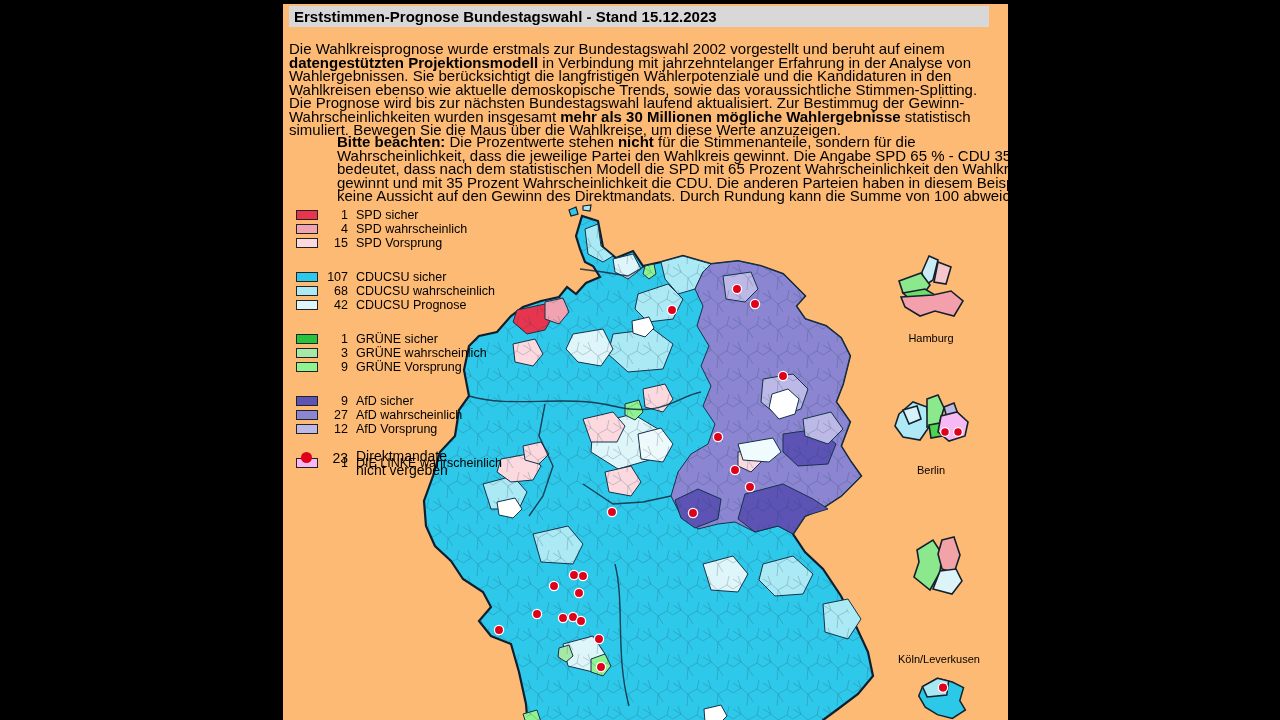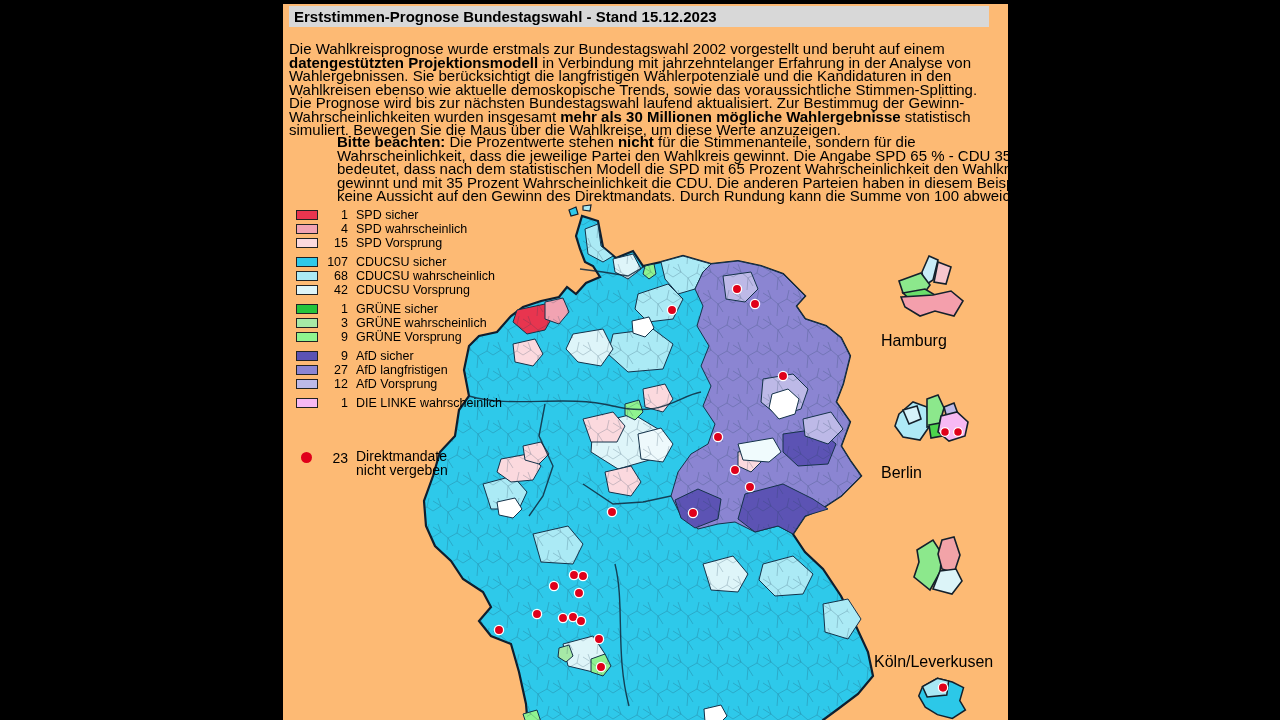--- a/index.html
+++ b/index.html
@@ -5,30 +5,30 @@
   html,body{margin:0;padding:0;width:1280px;height:720px;overflow:hidden;background:#000;}
   body{font-family:"Liberation Sans", sans-serif;color:#000;}
   #content{position:absolute;left:283px;top:4px;width:725px;height:720px;background:#fdba74;overflow:hidden;}
   .titlebar{position:absolute;left:6px;top:2px;width:700px;height:21px;background:#d8d8d8;
             font-size:15px;font-weight:bold;line-height:21px;padding-left:5px;box-sizing:border-box;white-space:nowrap;}
   .para{position:absolute;left:6px;width:704px;font-size:15px;line-height:13.5px;}
   #p1{top:38px;}
   #p2{top:131px;margin-left:48px;}
   .legend{position:absolute;left:13px;top:204px;width:230px;font-size:12.5px;z-index:3;}
   .lrow{display:flex;align-items:center;height:14px;}
-  .lrow.gap{margin-top:5px;}
+  .lrow.gap{margin-top:20px;}
   .swatch{width:22px;height:10px;border:1px solid #222;box-sizing:border-box;flex:none;}
   .lcount{width:24px;text-align:right;margin-left:6px;flex:none;}
   .llabel{margin-left:8px;white-space:nowrap;}
   .dm-row{position:absolute;left:13px;top:446px;display:flex;font-size:14px;z-index:3;}
   .dm-dot{width:11px;height:11px;border-radius:50%;margin:2px 6px 0 5px;flex:none;}
   .dm-label div{line-height:13.5px;}
   #map-svg{position:absolute;left:0;top:0;z-index:1;}
   .inset{position:absolute;z-index:2;}
-  .inset-label{position:absolute;z-index:2;font-size:16px;text-align:left;}
+  .inset-label{position:absolute;z-index:2;font-size:11px;text-align:center;}
 </style>
 </head>
 <body>
 
 <div id="content">
 
   <div class="titlebar">Erststimmen-Prognose Bundestagswahl - Stand 15.12.2023</div>
 
   <div class="para" id="p1"><span>Die Wahlkreisprognose wurde erstmals zur Bundestagswahl 2002 vorgestellt und beruht auf einem </span><span style="font-weight: bold;">datengestützten Projektionsmodell</span><span> in Verbindung mit jahrzehntelanger Erfahrung in der Analyse von Wahlergebnissen. Sie berücksichtigt die langfristigen Wählerpotenziale und die Kandidaturen in den Wahlkreisen ebenso wie aktuelle demoskopische Trends, sowie das voraussichtliche Stimmen-Splitting. Die Prognose wird bis zur nächsten Bundestagswahl laufend aktualisiert. Zur Bestimmug der Gewinn-Wahrscheinlichkeiten wurden insgesamt </span><span style="font-weight: bold;">mehr als 30 Millionen mögliche Wahlergebnisse</span><span> statistisch simuliert. Bewegen Sie die Maus über die Wahlkreise, um diese Werte anzuzeigen.</span></div>
   <div class="para" id="p2"><span style="font-weight: bold;">Bitte beachten:</span><span> Die Prozentwerte stehen </span><span style="font-weight: bold;">nicht</span><span> für die Stimmenanteile, sondern für die Wahrscheinlichkeit, dass die jeweilige Partei den Wahlkreis gewinnt. Die Angabe SPD 65 % - CDU 35% bedeutet, dass nach dem statistischen Modell die SPD mit 65 Prozent Wahrscheinlichkeit den Wahlkreis gewinnt und mit 35 Prozent Wahrscheinlichkeit die CDU. Die anderen Parteien haben in diesem Beispiel keine Aussicht auf den Gewinn des Direktmandats. Durch Rundung kann die Summe von 100 abweichen.</span></div>
@@ -173,21 +173,21 @@
         <span class="llabel">CDUCSU sicher</span>
       </div>
     <div class="lrow">
         <span class="swatch" style="background: rgb(171, 234, 245);"></span>
         <span class="lcount">68</span>
         <span class="llabel">CDUCSU wahrscheinlich</span>
       </div>
     <div class="lrow">
         <span class="swatch" style="background: rgb(222, 245, 249);"></span>
         <span class="lcount">42</span>
-        <span class="llabel">CDUCSU Vorsprung</span>
+        <span class="llabel">CDUCSU Prognose</span>
       </div>
     <div class="lrow gap">
         <span class="swatch" style="background: rgb(37, 196, 60);"></span>
         <span class="lcount">1</span>
         <span class="llabel">GRÜNE sicher</span>
       </div>
     <div class="lrow">
         <span class="swatch" style="background: rgb(166, 233, 166);"></span>
         <span class="lcount">3</span>
         <span class="llabel">GRÜNE wahrscheinlich</span>
@@ -198,21 +198,21 @@
         <span class="llabel">GRÜNE Vorsprung</span>
       </div>
     <div class="lrow gap">
         <span class="swatch" style="background: rgb(92, 83, 180);"></span>
         <span class="lcount">9</span>
         <span class="llabel">AfD sicher</span>
       </div>
     <div class="lrow">
         <span class="swatch" style="background: rgb(139, 133, 210);"></span>
         <span class="lcount">27</span>
-        <span class="llabel">AfD langfristigen</span>
+        <span class="llabel">AfD wahrscheinlich</span>
       </div>
     <div class="lrow">
         <span class="swatch" style="background: rgb(189, 185, 231);"></span>
         <span class="lcount">12</span>
         <span class="llabel">AfD Vorsprung</span>
       </div>
     <div class="lrow gap">
         <span class="swatch" style="background: rgb(247, 185, 243);"></span>
         <span class="lcount">1</span>
         <span class="llabel">DIE LINKE wahrscheinlich</span>

